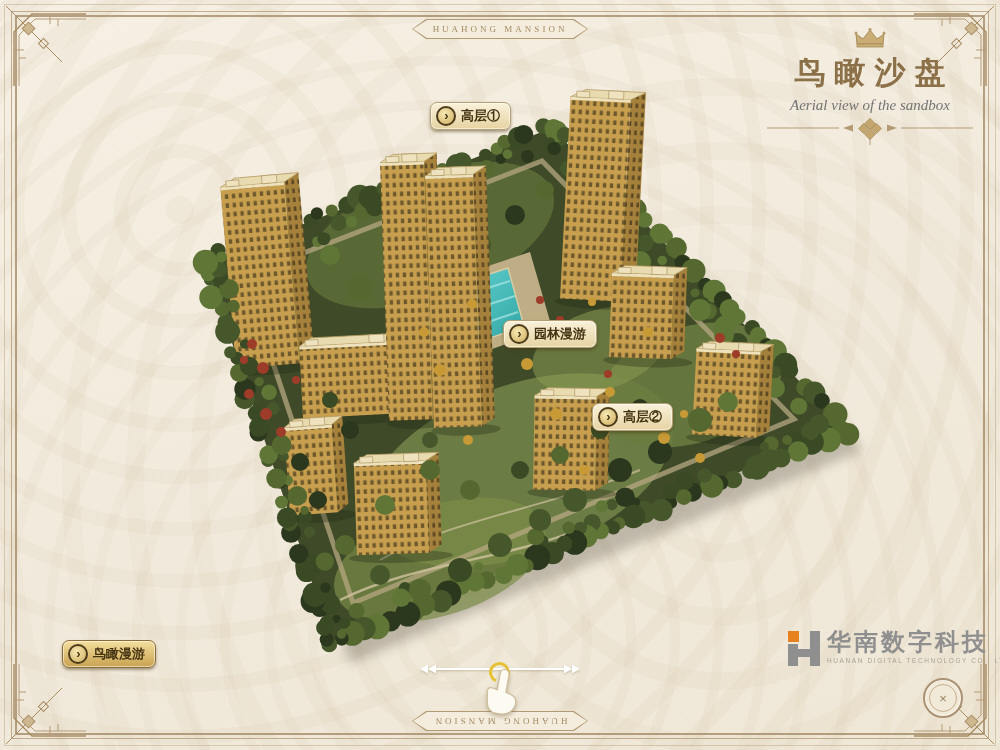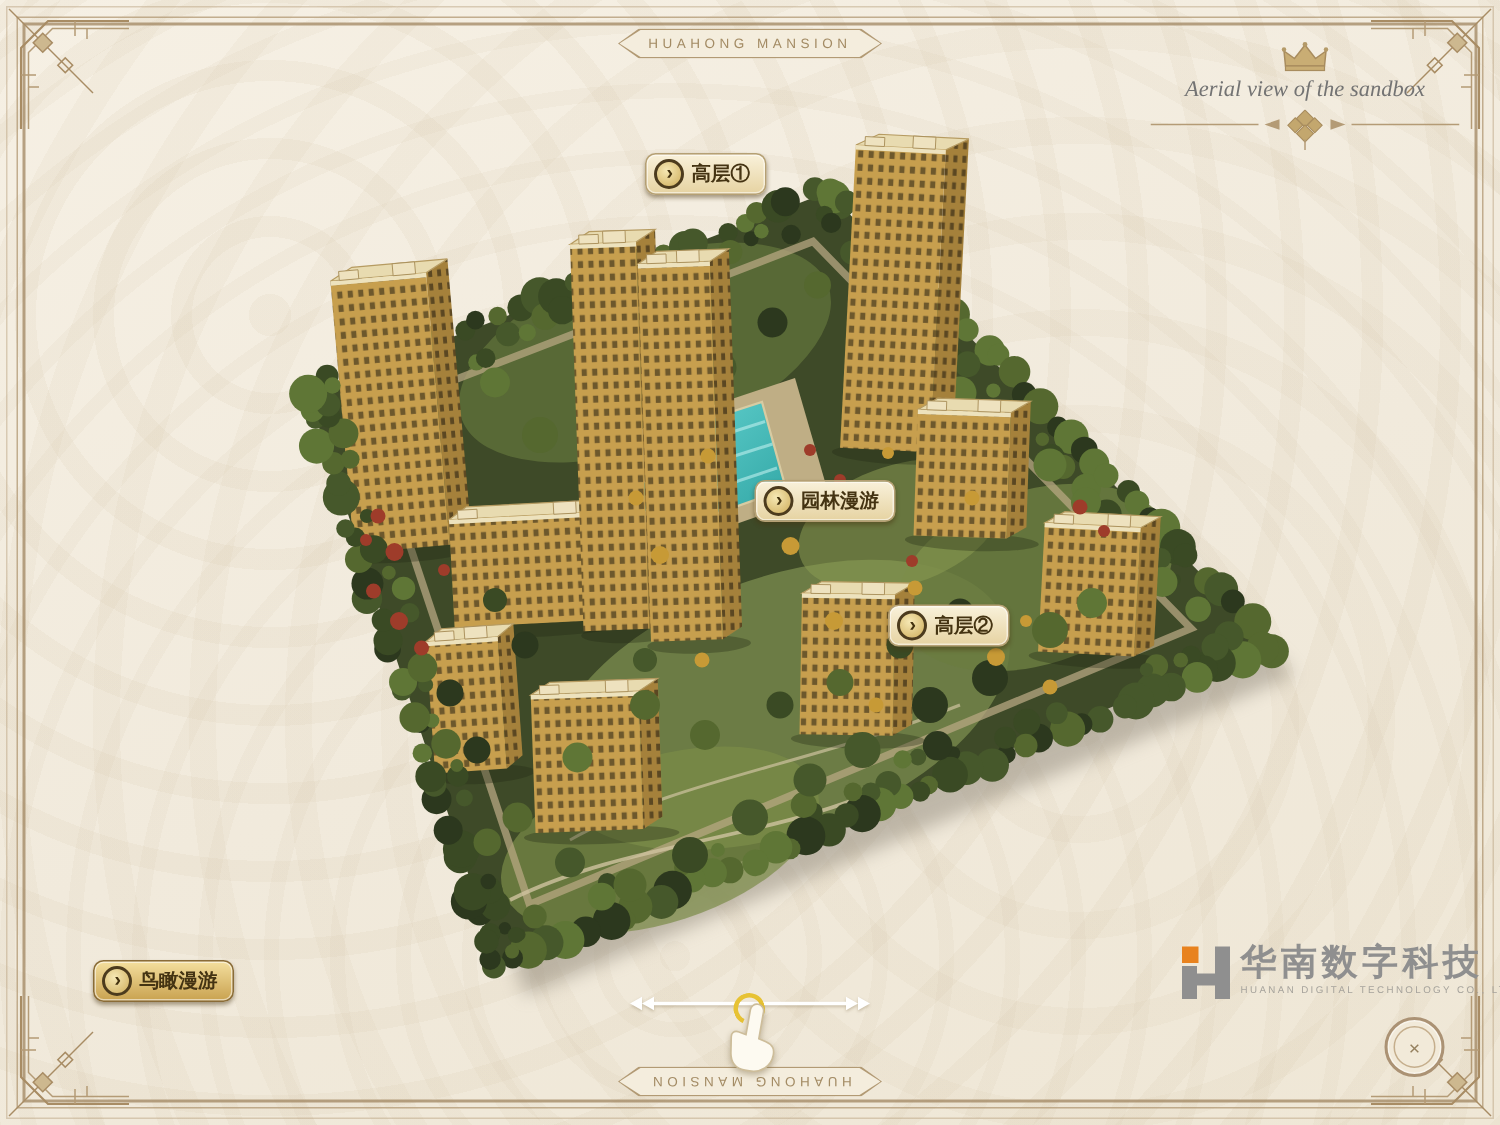--- a/index.html
+++ b/index.html
@@ -23,21 +23,21 @@
   .corner.tr{right:2px;top:2px;transform:rotate(90deg);}
   .corner.br{right:2px;bottom:2px;transform:rotate(180deg);}
   .corner.bl{left:2px;bottom:2px;transform:rotate(270deg);}
   
   .cartouche{position:absolute;left:50%;transform:translateX(-50%);width:176px;height:20px;}
   .cartouche.top{top:19px;}
   .cartouche.bottom{bottom:19px;transform:translateX(-50%) rotate(180deg);}
   .cart-outer,.cart-inner{position:absolute;clip-path:polygon(0 50%,14px 0,calc(100% - 14px) 0,100% 50%,calc(100% - 14px) 100%,14px 100%);}
   .cart-outer{inset:0;background:#b29a74;}
   .cart-inner{inset:1px;background:#f4eddd;display:flex;align-items:center;justify-content:center;}
-  .cart-text{font-family:Liberation Sans, sans-serif;font-size:9px;letter-spacing:3px;color:#a38b64;white-space:nowrap;text-align:center;}
+  .cart-text{font-family:Liberation Serif, serif;font-size:9px;letter-spacing:3px;color:#a38b64;white-space:nowrap;text-align:center;}
   
   .title-block{position:absolute;left:762px;top:28px;width:216px;text-align:center;}
   .crown{display:block;margin:0 auto 4px auto;}
   .title-heading{font-family:"Liberation Serif",serif;font-size:31px;font-weight:bold;color:#8c7048;letter-spacing:9px;margin-left:9px;white-space:nowrap;}
   .title-sub{font-family:"Liberation Serif",serif;font-style:italic;font-size:15px;color:#737373;margin-top:3px;white-space:nowrap;}
   .title-divider{margin-top:4px;}
   
   .marker{position:absolute;display:inline-flex;align-items:center;gap:5px;
     padding:3px 10px 3px 5px;border-radius:7px;
     background:linear-gradient(#f9f1da,#e6d3a2);
@@ -542,20 +542,21 @@
 </div>
 
 <div class="title-block">
   <svg class="crown" width="34" height="20" viewBox="0 0 34 20">
     <path d="M4,16 L3,6 L10,11 L17,2 L24,11 L31,6 L30,16 Z" fill="#c9ad74" stroke="#a88c5e" stroke-width="1"></path>
     <rect x="4" y="16" width="26" height="3" fill="#c9ad74" stroke="#a88c5e" stroke-width="0.8"></rect>
     <circle cx="3" cy="5" r="1.5" fill="#b49a68"></circle>
       <circle cx="17" cy="1.6" r="1.6" fill="#b49a68"></circle>
       <circle cx="31" cy="5" r="1.5" fill="#b49a68"></circle>
   </svg>
+  <div class="title-heading">鸟瞰沙盘</div>
   <div class="title-sub">Aerial view of the sandbox</div>
   <svg class="title-divider" width="206" height="30" viewBox="0 0 206 30">
     <path d="M0,10 H72 M134,10 H206" stroke="#b49b76" stroke-width="1"></path>
     <path d="M76,10 L86,6.5 V13.5 Z" fill="#b49b76"></path>
     <path d="M130,10 L120,6.5 V13.5 Z" fill="#b49b76"></path>
     <g fill="#c3a76e" stroke="#a88c5e" stroke-width="0.7">
       <rect x="99" y="2" width="8" height="8" transform="rotate(45 103 6)"></rect>
       <rect x="99" y="12" width="8" height="8" transform="rotate(45 103 16)"></rect>
       <rect x="93" y="7" width="7" height="7" transform="rotate(45 96.5 10.5)"></rect>
       <rect x="106" y="7" width="7" height="7" transform="rotate(45 109.5 10.5)"></rect>

